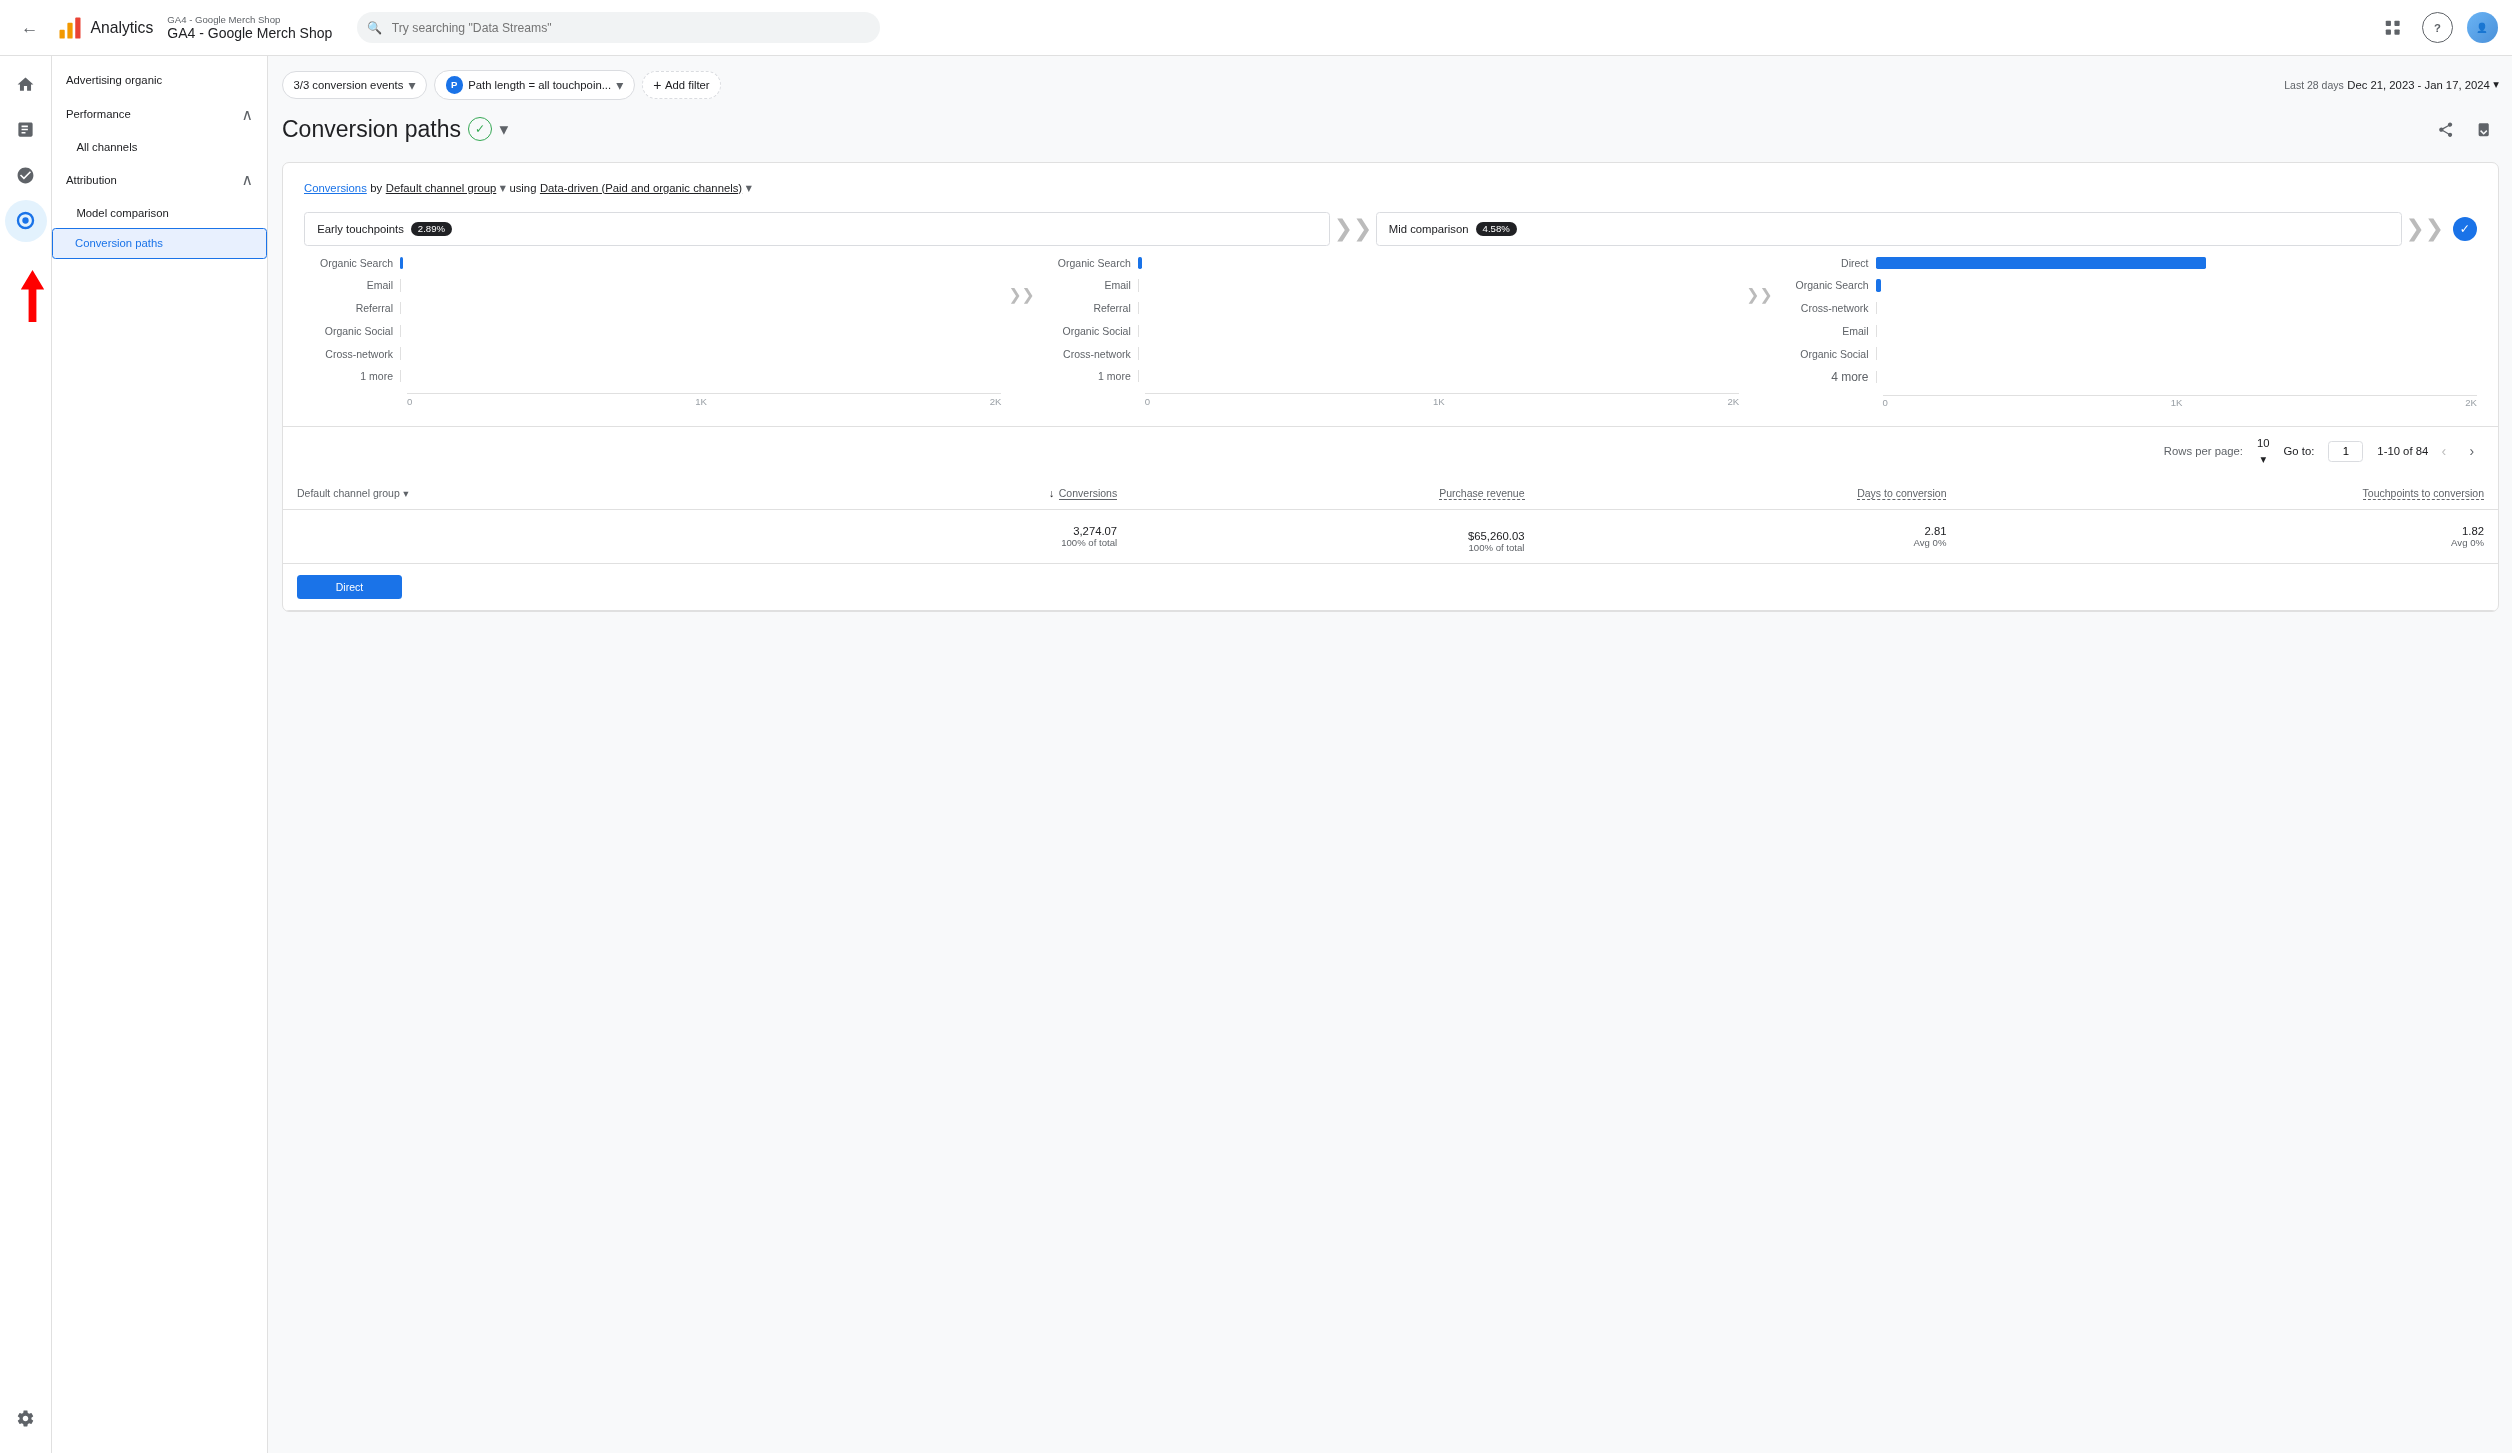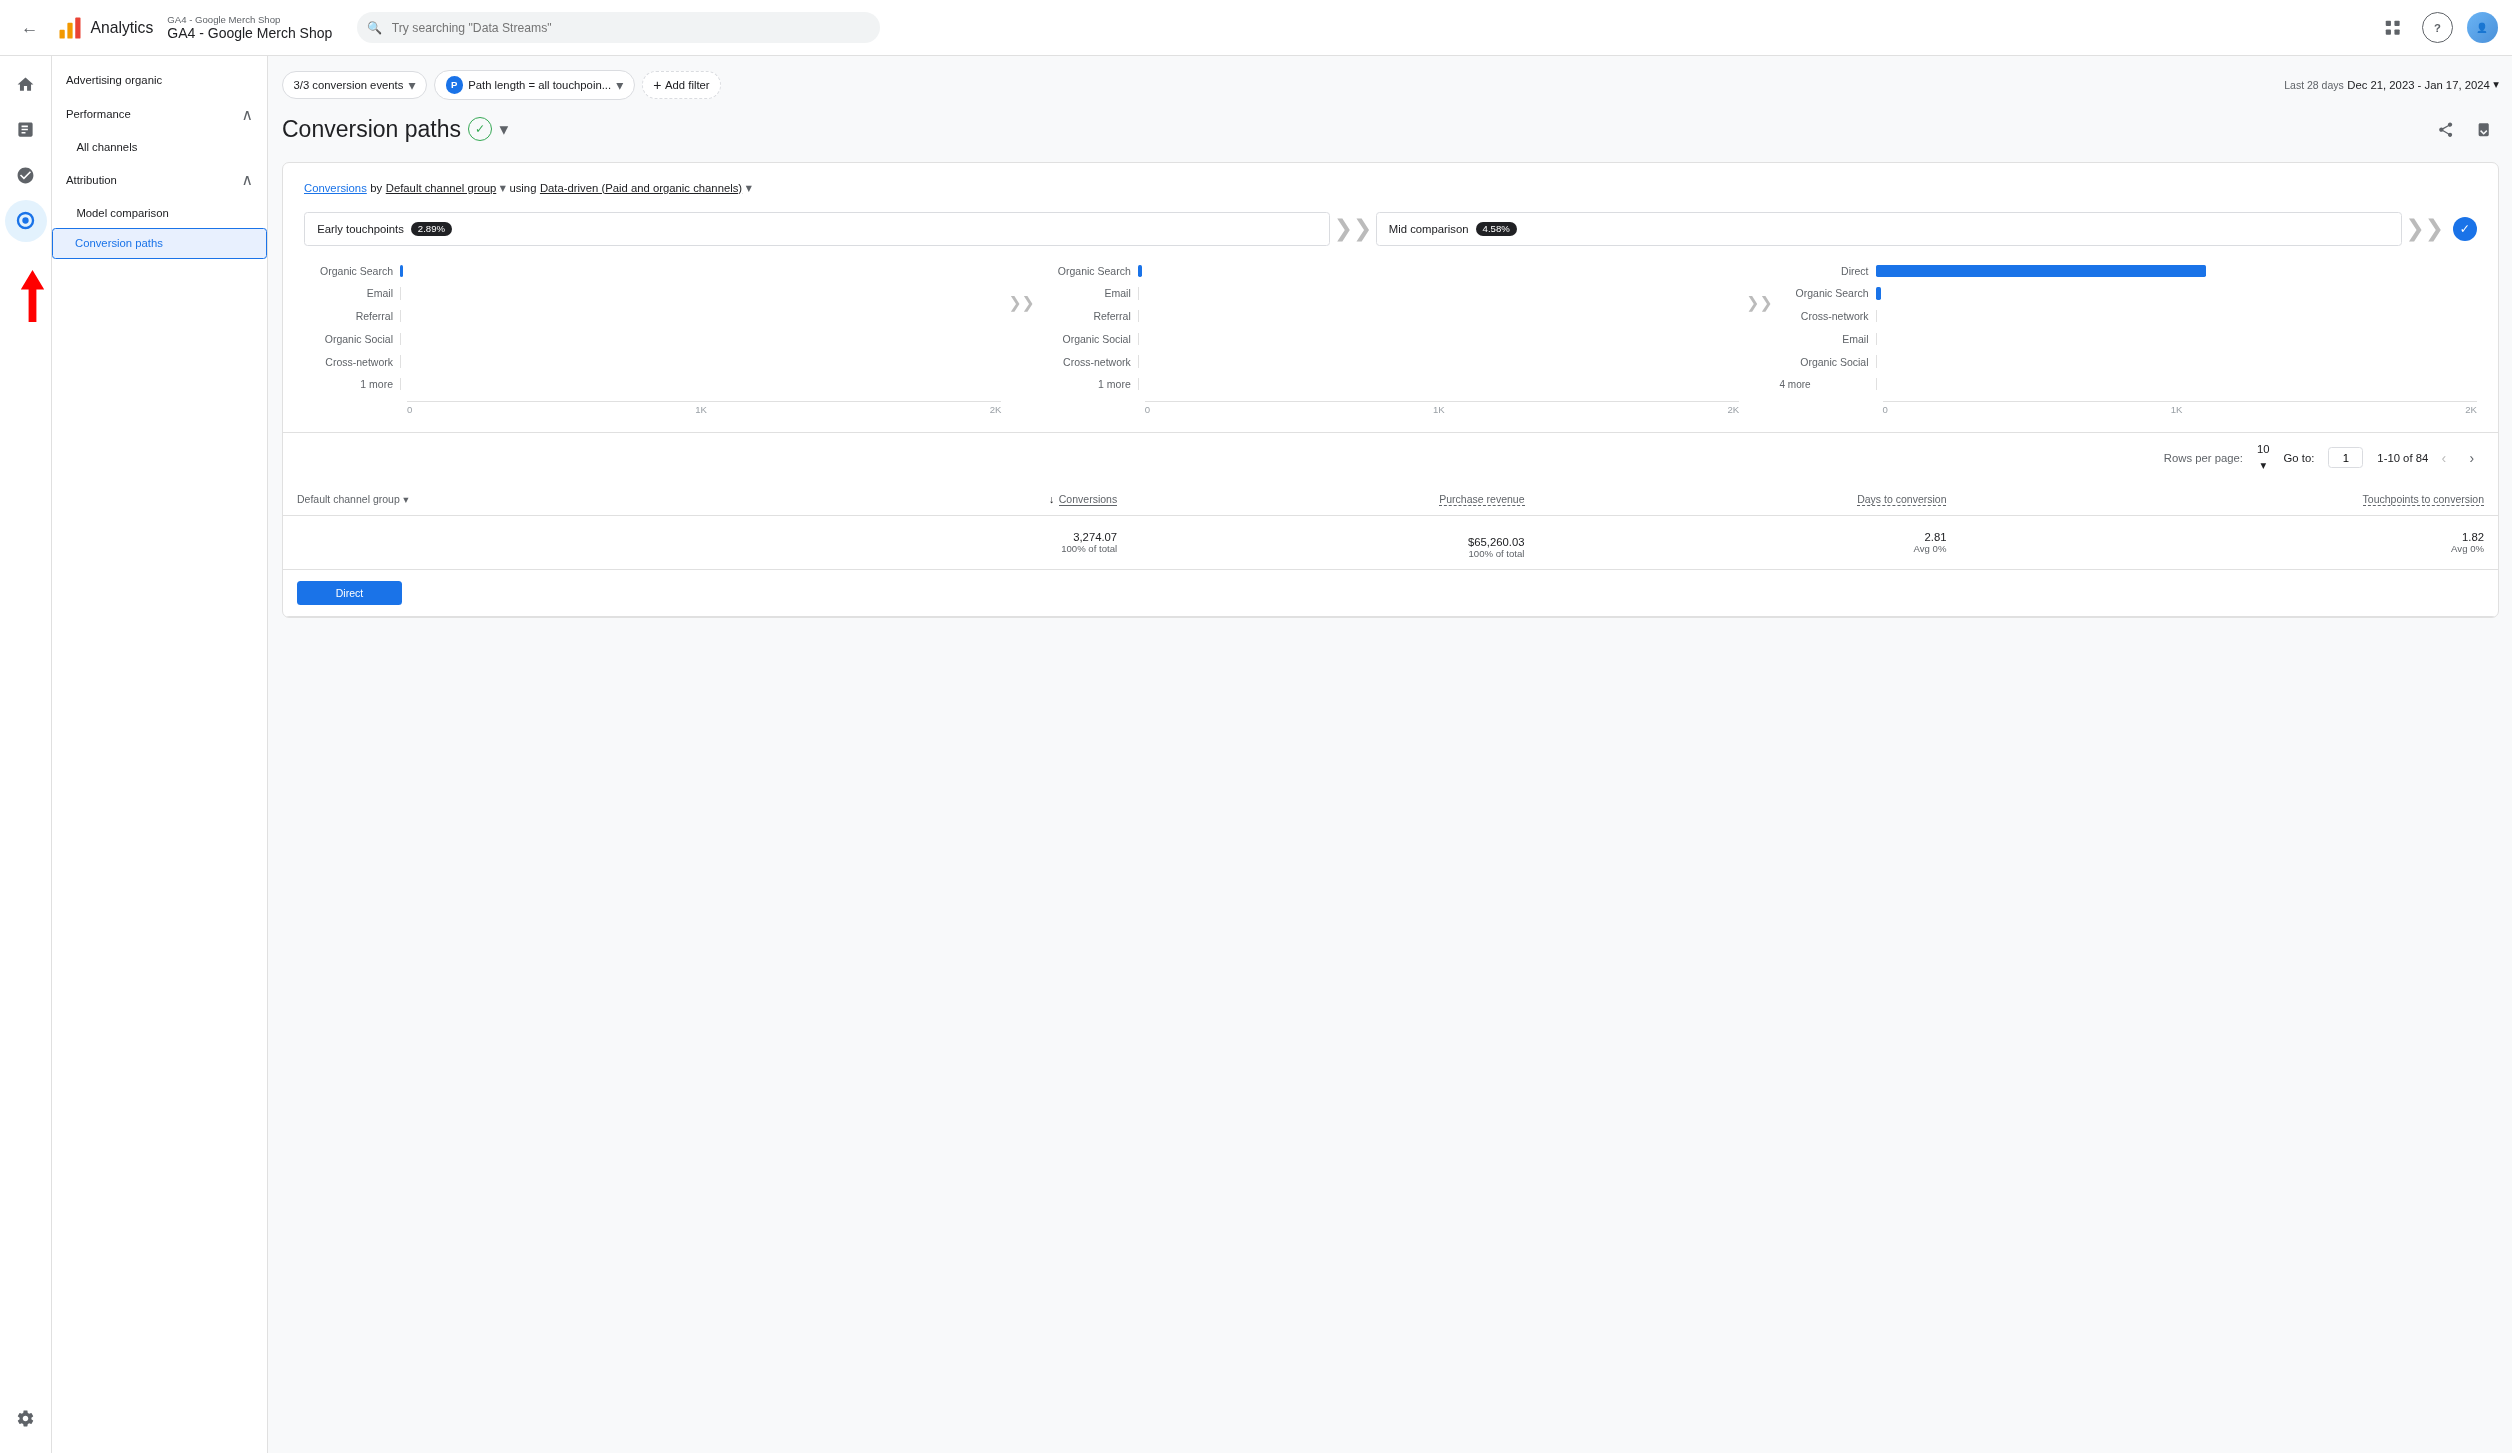--- a/index.html
+++ b/index.html
@@ -224,21 +224,21 @@
         <div class="chart-subtitle">
           <span style="text-decoration:underline; color:#1a73e8; cursor:pointer;">Conversions</span>
           <span> by </span>
           <span style="text-decoration:underline; color:#202124; cursor:pointer;">Default channel group</span>
           <span style="color:#5f6368; font-size:12.2px; cursor:pointer;">▾</span>
           <span> using </span>
           <span style="text-decoration:underline; color:#202124; cursor:pointer;">Data-driven (Paid and organic channels)</span>
           <span style="color:#5f6368; font-size:12.2px; cursor:pointer;">▾</span>
         </div>
 
-        <div style="display:flex; align-items:center; margin-bottom: 12px;">
+        <div style="display:flex; align-items:center; margin-bottom: 4px;">
 
           <div style="flex:1; display:flex; align-items:center; border:0.9px solid #dadce0; border-radius:3.5px; padding:8.7px 12.2px; background:#fff; margin-right:1.7px;">
             <span style="font-size:11.3px; color:#202124; font-weight:500;">Early touchpoints</span>
             <span style="background:#202124; color:#fff; border-radius:10.5px; padding:1.7px 7px; font-size:9.6px; margin-left:7px;">2.89%</span>
           </div>
           <div style="color:#bbb; font-size:23px; padding:0 1.7px; line-height:1;">❯❯</div>
 
           <div style="flex:1; display:flex; align-items:center; border:0.9px solid #dadce0; border-radius:3.5px; padding:8.7px 12.2px; background:#fff; margin:0 1.7px;">
             <span style="font-size:11.3px; color:#202124; font-weight:500;">Mid comparison</span>
             <span style="background:#202124; color:#fff; border-radius:10.5px; padding:1.7px 7px; font-size:9.6px; margin-left:7px;">4.58%</span>
@@ -378,21 +378,21 @@
                     <div style="width:0.9px; height:12.2px; background:#e0e0e0;"></div>
                   </div>
               </div>
               <div style="display:flex; align-items:center; margin-bottom:10.5px;">
                 <div style="width:96px; text-align:right; padding-right:7px; font-size:10.5px; color:#5f6368; flex-shrink:0;">Organic Social</div>
                 <div style="flex:1;">
                     <div style="width:0.9px; height:12.2px; background:#e0e0e0;"></div>
                   </div>
               </div>
               <div style="display:flex; align-items:center; margin-bottom:10.5px;">
-                <div style="width:96px; text-align:left; padding-right:7px; font-size:10px; color:#5f6368; flex-shrink:0;">4 more</div>
+                <div style="width:96px; text-align:right; padding-right:7px; font-size:12px; color:#5f6368; flex-shrink:0;">4 more</div>
                 <div style="flex:1;">
                     <div style="width:0.9px; height:12.2px; background:#e0e0e0;"></div>
                   </div>
               </div>
               <div style="border-top:0.9px solid #e0e0e0; margin-left:103px; margin-top:3.5px;"></div>
               <div style="display:flex; justify-content:space-between; padding-left:103px; font-size:9.6px; color:#9aa0a6; margin-top:1.7px;">
                 <span>0</span>
                 <span>1K</span>
                 <span>2K</span>
               </div>

